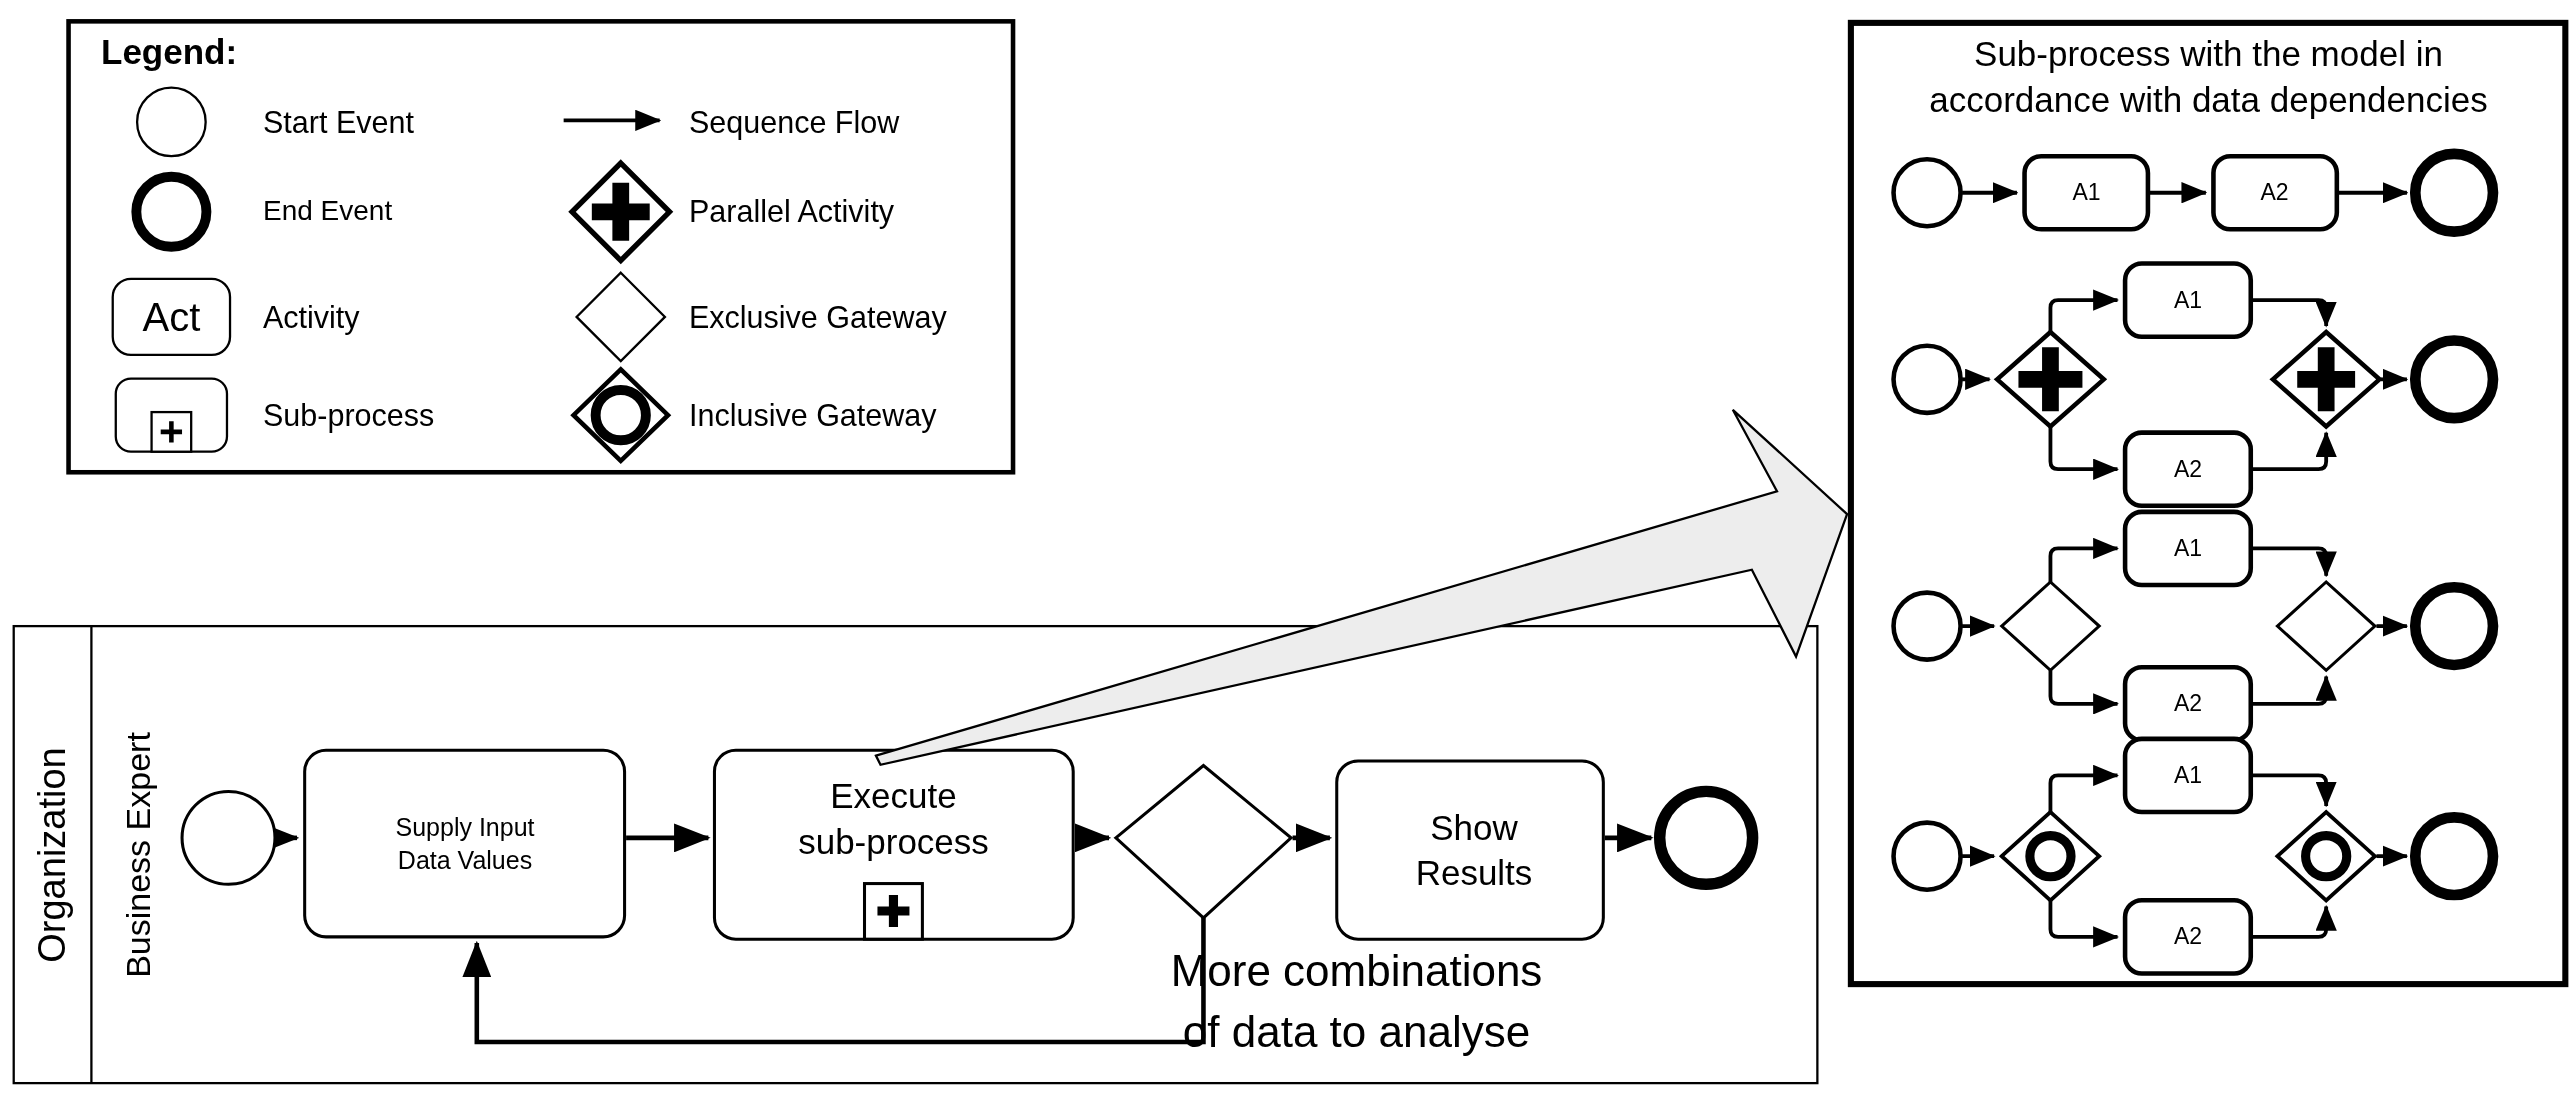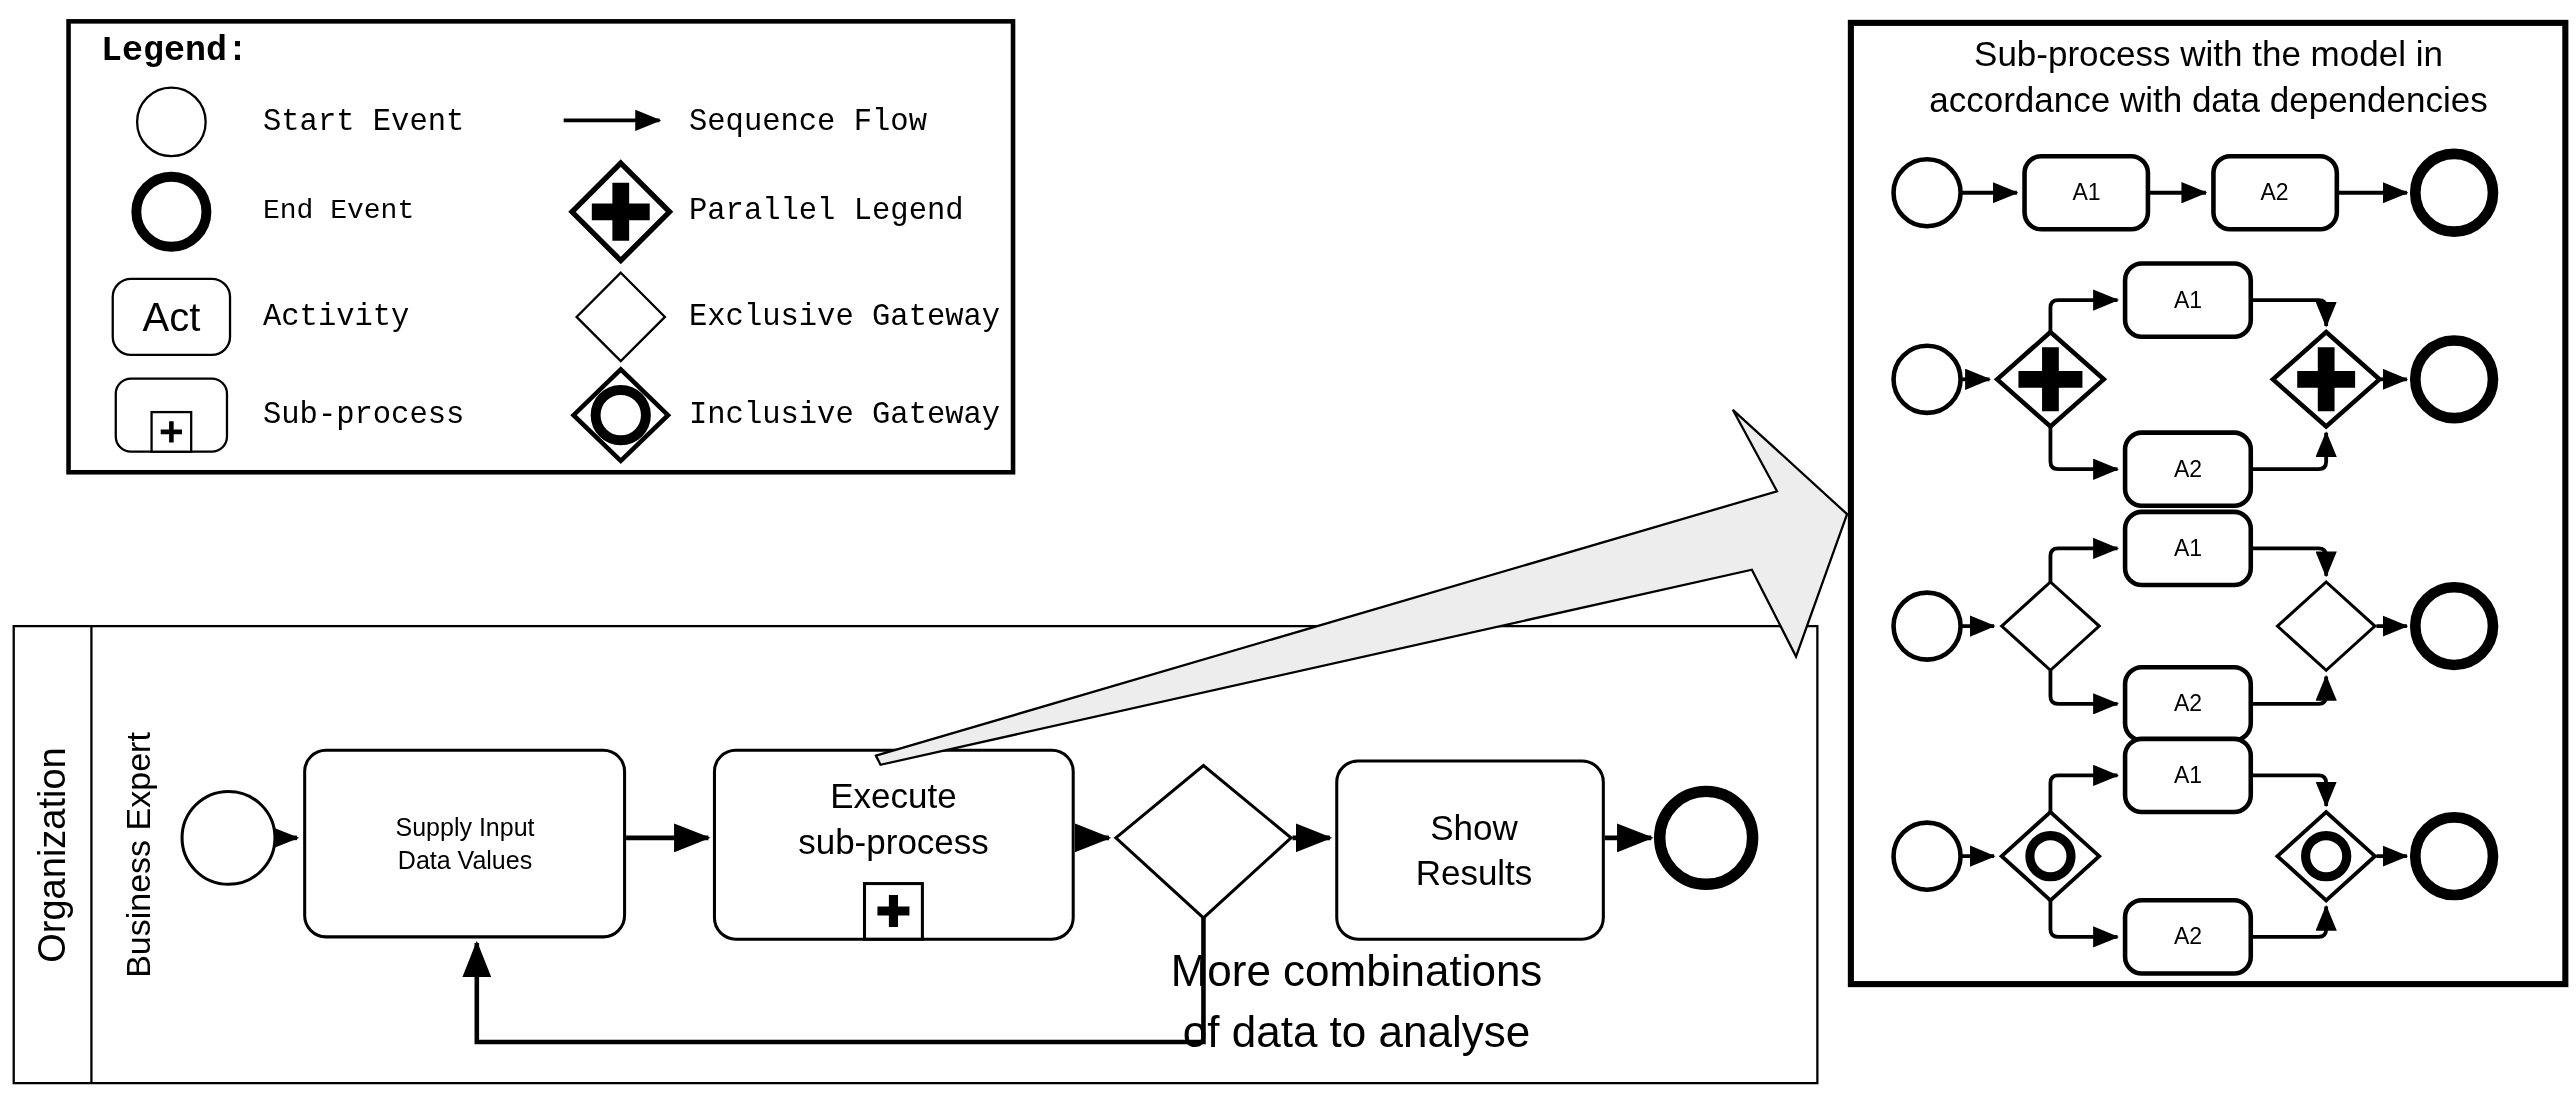--- a/index.html
+++ b/index.html
@@ -3,21 +3,21 @@
 <meta charset="utf-8">
 <style>
   html, body { margin:0; padding:0; background:#ffffff; }
   body { width:2576px; height:1106px; font-family:"Liberation Sans", sans-serif; }
   .canvas { position:relative; width:2576px; height:1106px; overflow:hidden; background:#ffffff; }
   svg.layer { position:absolute; left:0; top:0; }
   .t {
     position:absolute; display:flex; align-items:center; justify-content:center;
     text-align:center; color:#000; white-space:pre-line; line-height:1.3;
   }
-  .t.start { justify-content:flex-start; text-align:center;font-family:Liberation Mono, monospace; }
+  .t.start { justify-content:flex-start; text-align:center; }
   .rot { transform:rotate(-90deg); }
   .bold { font-weight:bold; }
   
 </style>
 </head>
 <body>
 
 <div class="canvas">
 
 <svg class="layer" width="2576" height="1106" viewBox="0 0 3382 1452">
@@ -178,21 +178,21 @@
 </svg>
 
 <div class="t start bold" style="left:101px; top:30.5px; width:244px; height:43px; font-size:35px;">Legend:</div>
 
 <div class="t start" style="left:263px; top:101px; width:366px; height:43px; font-size:30.5px;">Start Event</div>
 <div class="t start" style="left:263px; top:190px; width:366px; height:43px; font-size:28px;">End Event</div>
 <div class="t start" style="left:263px; top:296px; width:366px; height:43px; font-size:30.5px;">Activity</div>
 <div class="t start" style="left:263px; top:394px; width:366px; height:43px; font-size:30.5px;">Sub-process</div>
 
 <div class="t start" style="left:689px; top:101px; width:320px; height:43px; font-size:30.5px;">Sequence Flow</div>
-<div class="t start" style="left:689px; top:190px; width:320px; height:43px; font-size:30.5px;">Parallel Legend</div>
+<div class="t start" style="left:689px; top:190px; width:320px; height:43px; font-size:30.5px;">Parallel Activity</div>
 <div class="t start" style="left:689px; top:296px; width:320px; height:43px; font-size:30.5px;">Exclusive Gateway</div>
 <div class="t start" style="left:689px; top:394px; width:320px; height:43px; font-size:30.5px;">Inclusive Gateway</div>
 
 <div class="t" style="left:113px; top:279px; width:117px; height:76px; font-size:40px;">Act</div>
 
 <div class="t rot" style="left:-176px; top:836px; width:457px; height:38px; font-size:38px;">Organization</div>
 <div class="t rot" style="left:-91px; top:836px; width:457px; height:38px; font-size:34px;">Business Expert</div>
 
 <div class="t" style="left:305px; top:750px; width:320px; height:187px; font-size:25px;">Supply Input
 Data Values</div>

